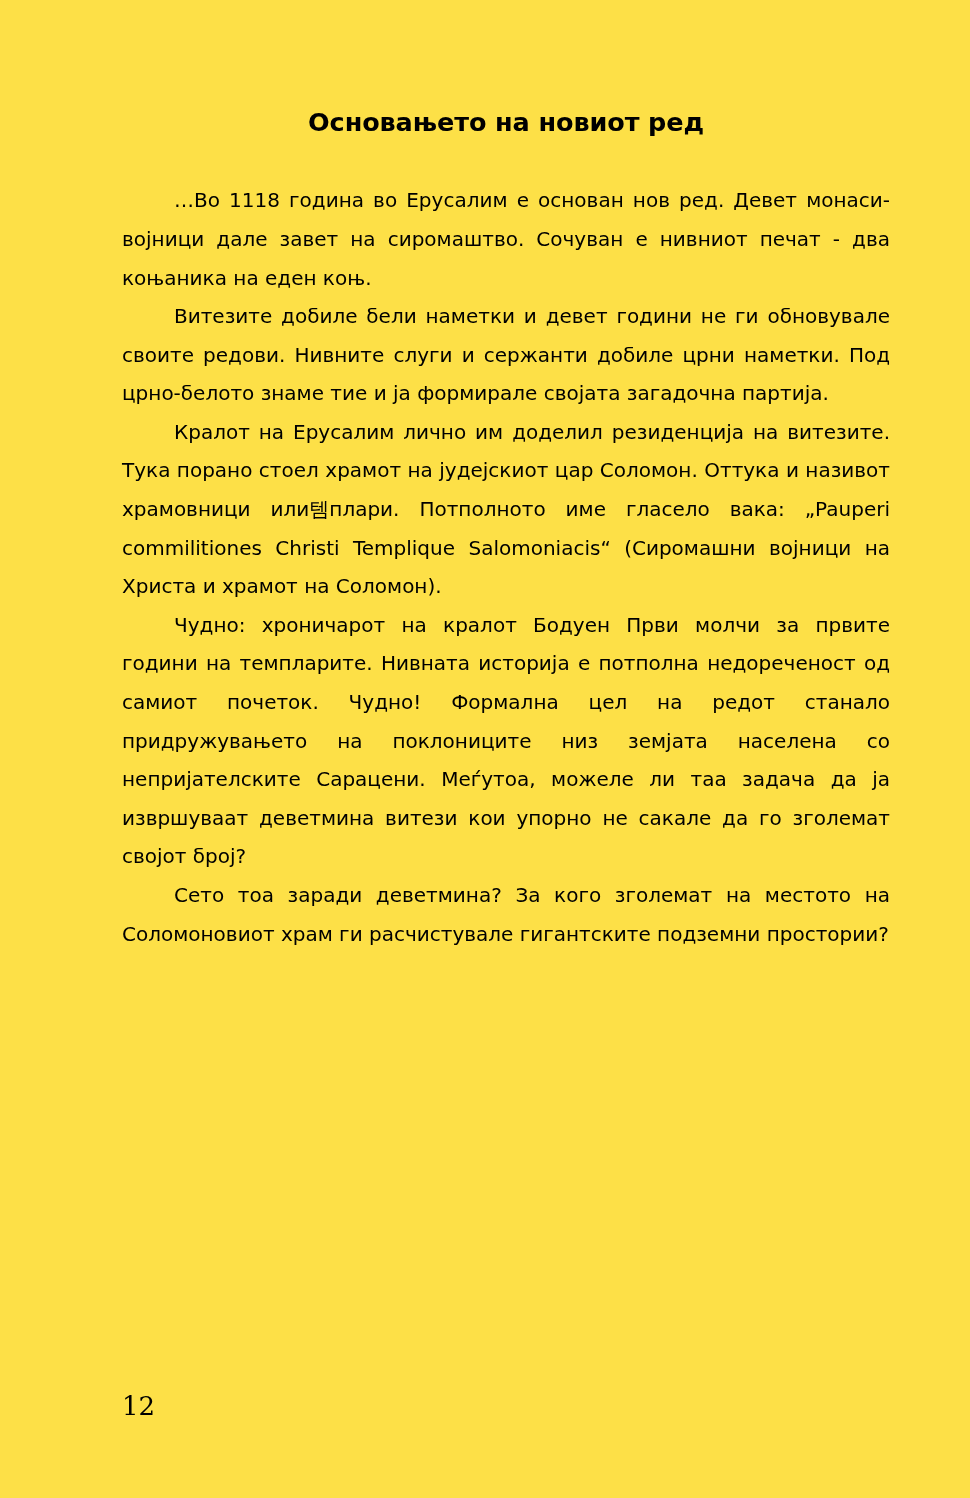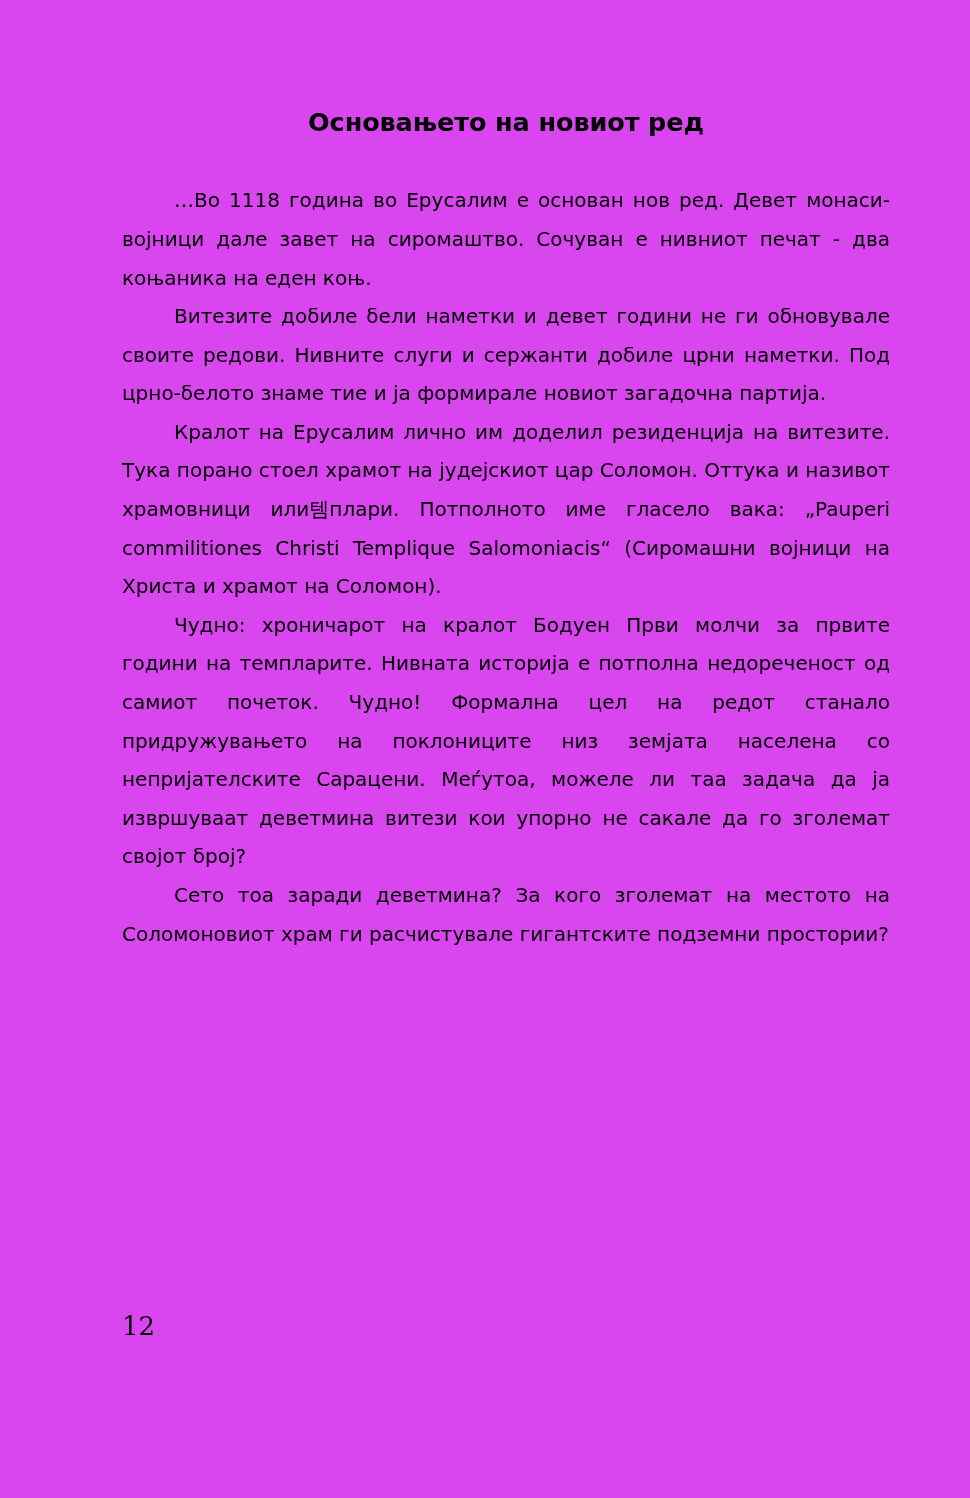--- a/index.html
+++ b/index.html
@@ -15,21 +15,21 @@
     color: #000000;
     overflow: hidden;
   }
 
   .page {
     position: absolute;
     left: 0;
     top: 0;
     width: 970px;
     height: 1498px;
-    background: #d946ef;
+    background: #fde047;
   }
 
   .content {
     position: absolute;
     left: 122px;
     top: 108px;
     width: 768px;
   }
 
   .section-heading {
@@ -63,40 +63,40 @@
   }
 
   
   .para:last-child {
     margin-bottom: 0;
   }
 
   .page-number {
     position: absolute;
     left: 122px;
-    top: 1313px;
+    top: 1393px;
     font-family: "DejaVu Serif", "Liberation Serif", serif;
     font-size: 26px;
     line-height: 1;
     color: #000000;
   }
 </style>
 </head>
 <body>
 
 <div class="page">
 
   <div class="content">
 
     <h1 class="section-heading">Основањето на новиот ред</h1>
 
     <div class="heading-gap-bottom"></div>
 
     <p class="para">…Во 1118 година во Ерусалим е основан нов ред. Девет монаси-војници дале завет на сиромаштво. Сочуван е нивниот печат - два коњаника на еден коњ.</p>
-    <p class="para">Витезите добиле бели наметки и девет години не ги обновувале своите редови. Нивните слуги и сержанти добиле црни наметки. Под црно-белото знаме тие и ја формирале новиот загадочна партија.</p>
+    <p class="para">Витезите добиле бели наметки и девет години не ги обновувале своите редови. Нивните слуги и сержанти добиле црни наметки. Под црно-белото знаме тие и ја формирале својата загадочна партија.</p>
     <p class="para">Кралот на Ерусалим лично им доделил резиденција на витезите. Тука порано стоел храмот на јудејскиот цар Соломон. Оттука и називот храмовници или템плари. Потполното име гласело вака: „Pauperi commilitiones Christi Templique Salomoniacis“ (Сиромашни војници на Христа и храмот на Соломон).</p>
     <p class="para">Чудно: хроничарот на кралот Бодуен Први молчи за првите години на темпларите. Нивната историја е потполна недореченост од самиот почеток. Чудно! Формална цел на редот станало придружувањето на поклониците низ земјата населена со непријателските Сарацени. Меѓутоа, можеле ли таа задача да ја извршуваат деветмина витези кои упорно не сакале да го зголемат својот број?</p>
     <p class="para">Сето тоа заради деветмина? За кого зголемат на местото на Соломоновиот храм ги расчистувале гигантските подземни простории?</p>
 
     <div class="heading-gap-top"></div>
 
   </div>
 
   <div class="page-number">12</div>
 

